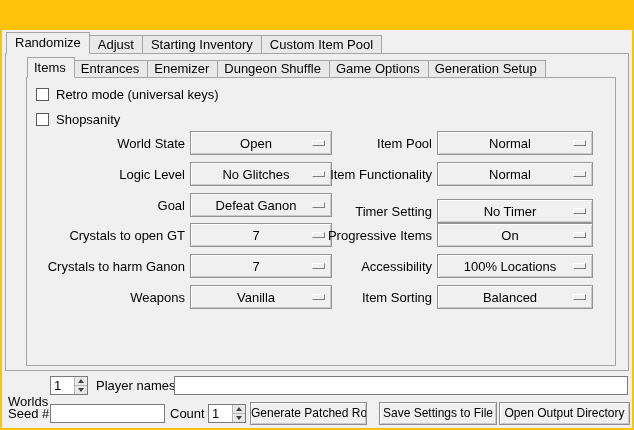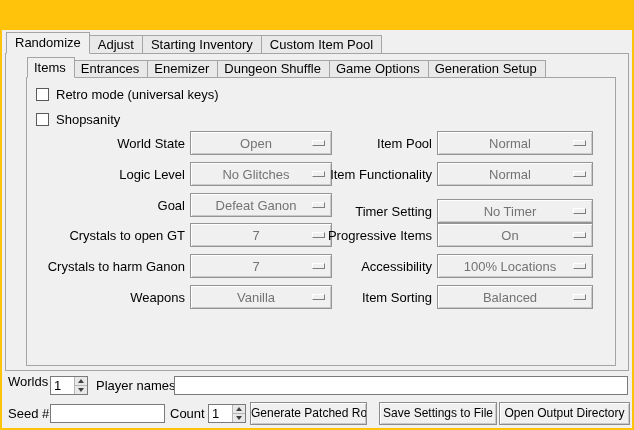--- a/index.html
+++ b/index.html
@@ -42,21 +42,21 @@
   
   .setting-row { position:absolute; display:flex; align-items:center; height:24px; z-index:5; }
   .setting-row.left  { left:30px;  width:300px; }
   .setting-row.right { left:240px; width:351px; }
   .setting-label { font-size:13px; color:#000; text-align:right; white-space:nowrap; }
   .setting-row.left  .setting-label { width:153px; }
   .setting-row.right .setting-label { width:190px; }
   .dropdown { position:relative; height:24px; margin-left:5px; background:#f0f0f0; border:1px solid #949494; box-shadow:inset 1px 1px 0 #ffffff, inset -1px -1px 0 #c9c9c9; display:flex; align-items:center; justify-content:center; cursor:default; }
   .setting-row.left  .dropdown { width:142px; }
   .setting-row.right .dropdown { width:156px; }
-  .dd-value { font-size:13px; color:#737373; white-space:nowrap; padding-right:10px; }
+  .dd-value { font-size:13px; color:#000000; white-space:nowrap; padding-right:10px; }
   .dd-indicator { position:absolute; right:6px; top:50%; margin-top:-3px; width:13px; height:6px; background:#f0f0f0; border-style:solid; border-width:1px; border-color:#ffffff #7d7d7d #7d7d7d #ffffff; }
 
   
   .b-label { position:absolute; font-size:13px; color:#000; line-height:20px; white-space:nowrap; z-index:5; }
   .entry { position:absolute; height:19px; background:#fff; border:1px solid #7a7a7a; font-size:13px; padding:0 3px; z-index:5; outline:none; }
   .spinbox { position:absolute; width:38px; height:19px; background:#fff; border:1px solid #7a7a7a; display:flex; z-index:5; }
   .spin-value { flex:1; font-size:13px; line-height:17px; padding-left:3px; color:#000; }
   .spin-arrows { width:13px; display:flex; flex-direction:column; border-left:1px solid #b5b5b5; }
   .spin-up, .spin-down { flex:1; display:flex; align-items:center; justify-content:center; background:#e8e8e8; }
   .spin-up { border-bottom:1px solid #b5b5b5; }
@@ -193,21 +193,21 @@
     </div>
   </div>
   <div class="setting-row right" style="top:255px;">
     <span class="setting-label">Item Sorting</span>
     <div class="dropdown">
       <span class="dd-value">Balanced</span>
       <span class="dd-indicator"></span>
     </div>
   </div>
 
-  <span class="b-label" style="left:6px; top:342px;">Worlds</span>
+  <span class="b-label" style="left:6px; top:362px;">Worlds</span>
   <div class="spinbox" style="left:48px; top:346px;">
     <div class="spin-value">1</div>
     <div class="spin-arrows">
       <div class="spin-up">
           <i class="tri-up"></i>
         </div>
       <div class="spin-down">
           <i class="tri-down"></i>
         </div>
     </div>

